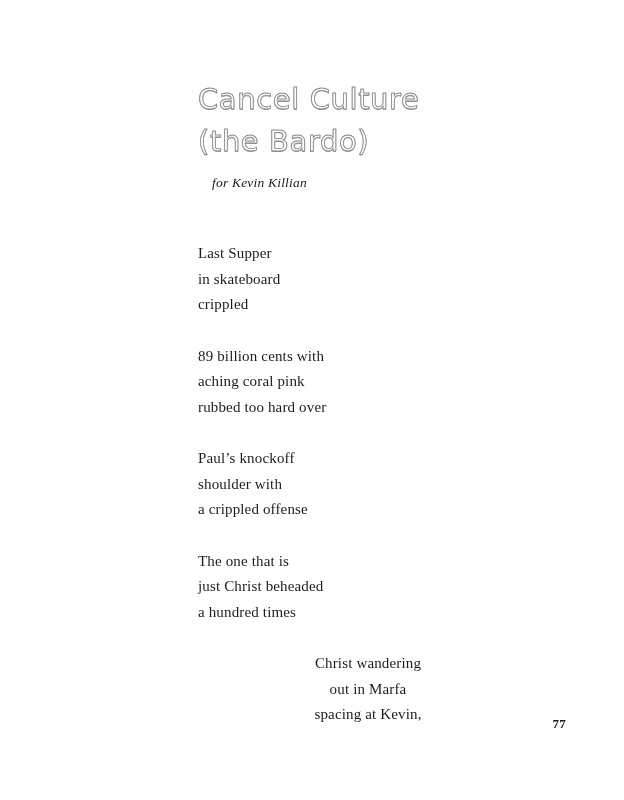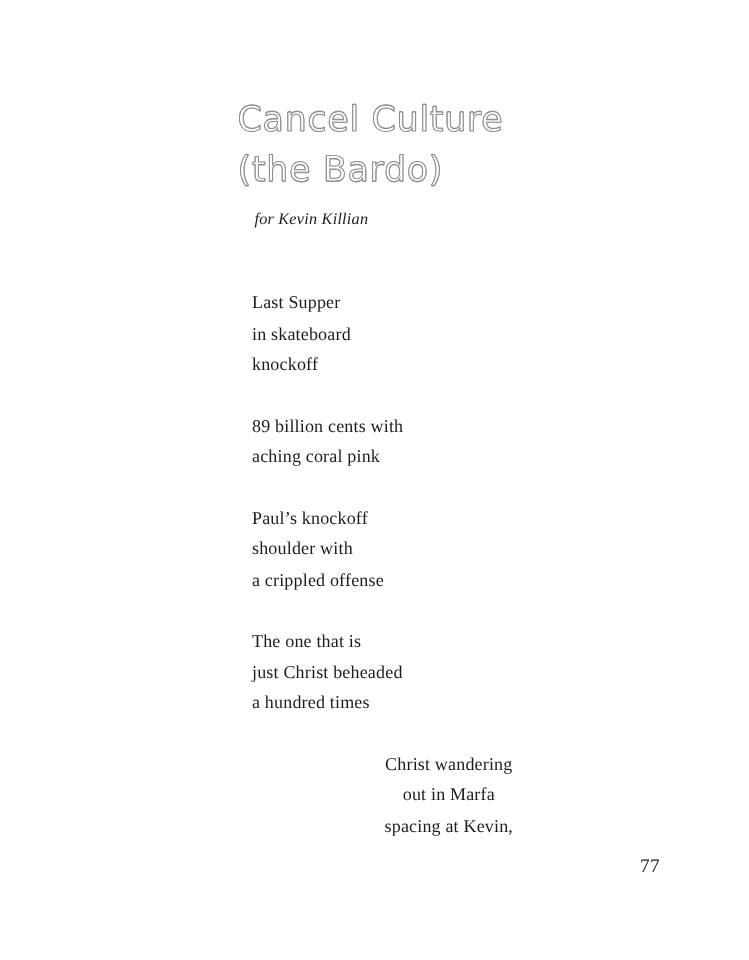--- a/index.html
+++ b/index.html
@@ -60,43 +60,43 @@
   }
 
   
   .poem {
     position: absolute;
     left: 198px;
     top: 241px;
     width: 340px;
   }
   .stanza {
-    margin: 0 0 26px 12px;
+    margin: 0 0 26px 0;
   }
   .stanza:last-child {
     margin-bottom: 0;
     text-align: center;
   }
   .line {
     font-family: "Liberation Serif", serif;
     font-size: 15px;
     line-height: 25.5px;
     color: #1c1c1c;
     letter-spacing: 0.15px;
     white-space: pre-wrap;
   }
 
   
   .folio {
     position: absolute;
-    right: 74px;
+    right: 58px;
     bottom: 68px;
     font-family: "Liberation Serif", serif;
-    font-size: 16px;
-    font-weight: normal;
+    font-size: 13px;
+    font-weight: bold;
     color: #1a1a1a;
     letter-spacing: 0.3px;
   }
 </style>
 </head>
 <body>
 
 <div class="page">
 
   <div class="title-block">
@@ -104,26 +104,27 @@
     <div class="title-line">(the Bardo)</div>
   </div>
 
   <div class="dedication">for Kevin Killian</div>
 
   <div class="poem">
 
     <div class="stanza">
       <div class="line">Last Supper</div>
       <div class="line">in skateboard</div>
-      <div class="line">knockoff</div>
+      <div class="line">crippled</div>
     </div>
 
     <div class="stanza">
       <div class="line">89 billion cents with</div>
       <div class="line">aching coral pink</div>
+      <div class="line">rubbed too hard over</div>
     </div>
 
     <div class="stanza">
       <div class="line">Paul’s knockoff</div>
       <div class="line">shoulder with</div>
       <div class="line">a crippled offense</div>
     </div>
 
     <div class="stanza">
       <div class="line">The one that is</div>

